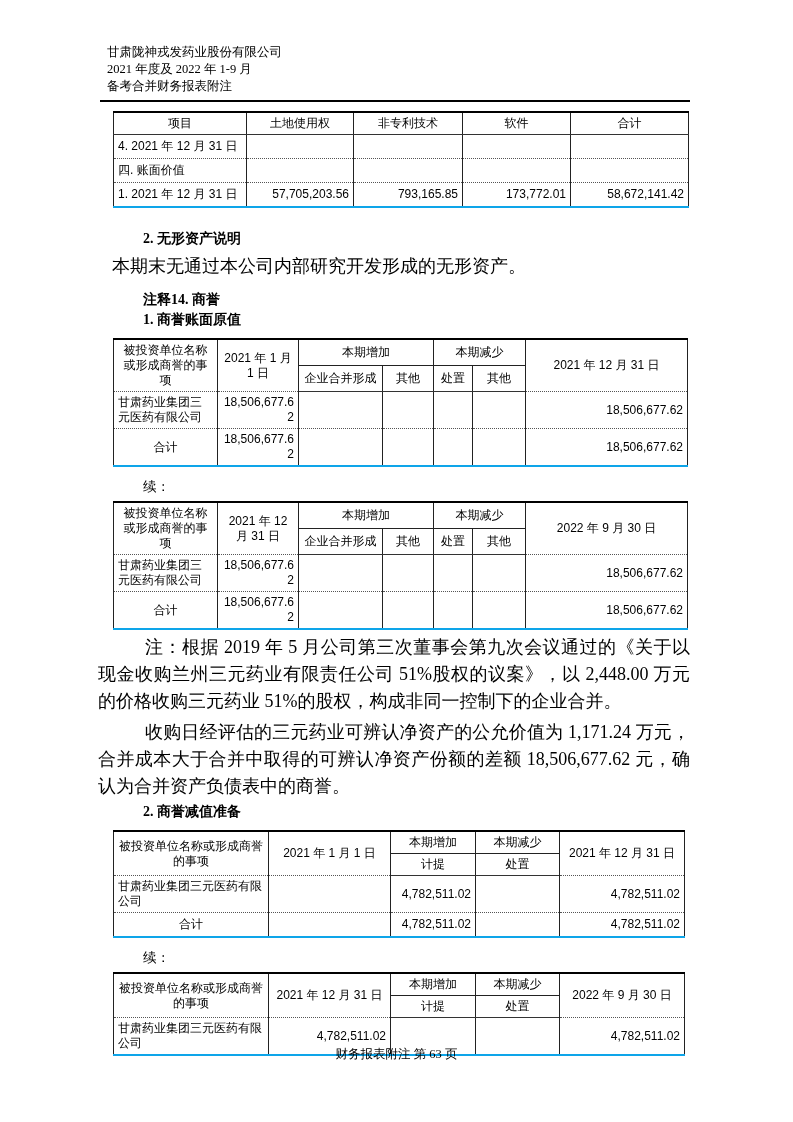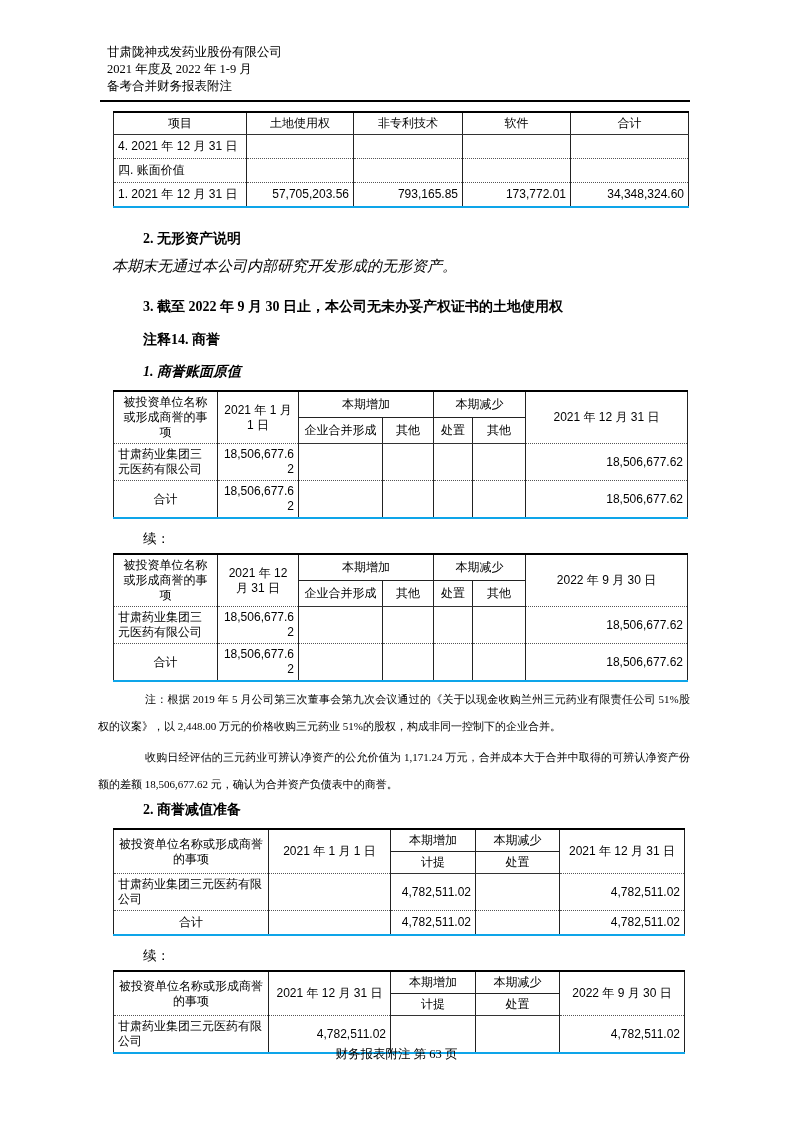--- a/index.html
+++ b/index.html
@@ -62,35 +62,34 @@
   .tbl-impair     { width:571px; }
   
   .h-bold {
     font-weight:bold;
     font-size:14px;
     line-height:19px;
     margin:0 0 0 43px;
   }
   .mt13 { margin-top:21px; }
   .mt19 { margin-top:14px; }
-  .mt9  { margin-top:13px;font-style:italic; }
+  .mt9  { margin-top:1px; }
   .mt2  { margin-top:2px; }
   .body-text {
-    font-size:15px;
+    font-size:18px;
     line-height:19px;
     margin:9px 0 0 12px;
-    font-style:italic;
   }
   .cont-label {
     font-size:13.5px;
     line-height:18px;
     margin:11px 0 5px 43px;
   }
   .para-note {
-    font-size:11px;
+    font-size:18px;
     line-height:27px;
     text-align:justify;
     text-indent:47px;
     margin:4px 0 0 -2px;
     width:592px;
   }
   .tbl-gap { margin-top:9px; }
   
   .footer {
     position:absolute;
@@ -141,28 +140,27 @@
         <td class="num"></td>
         <td class="num"></td>
         <td class="num"></td>
         <td class="num"></td>
       </tr>
       <tr class="row-h24">
         <td class="lbl">1. 2021 年 12 月 31 日</td>
         <td class="num">57,705,203.56</td>
         <td class="num">793,165.85</td>
         <td class="num">173,772.01</td>
-        <td class="num">34,348,324.60</td>
+        <td class="num">58,672,141.42</td>
       </tr>
     </tbody>
   </table>
 
   <div class="h-bold mt13">2. 无形资产说明</div>
   <div class="body-text">本期末无通过本公司内部研究开发形成的无形资产。</div>
-  <div class="h-bold mt13">3. 截至 2022 年 9 月 30 日止，本公司无未办妥产权证书的土地使用权</div>
   <div class="h-bold mt19">注释14. 商誉</div>
   <div class="h-bold mt9">1. 商誉账面原值</div>
 
   <table class="tbl tbl-goodwill tbl-gap">
     <colgroup>
         <col style="width:104px">
         <col style="width:81px">
         <col style="width:84px">
         <col style="width:51px">
         <col style="width:39px">

